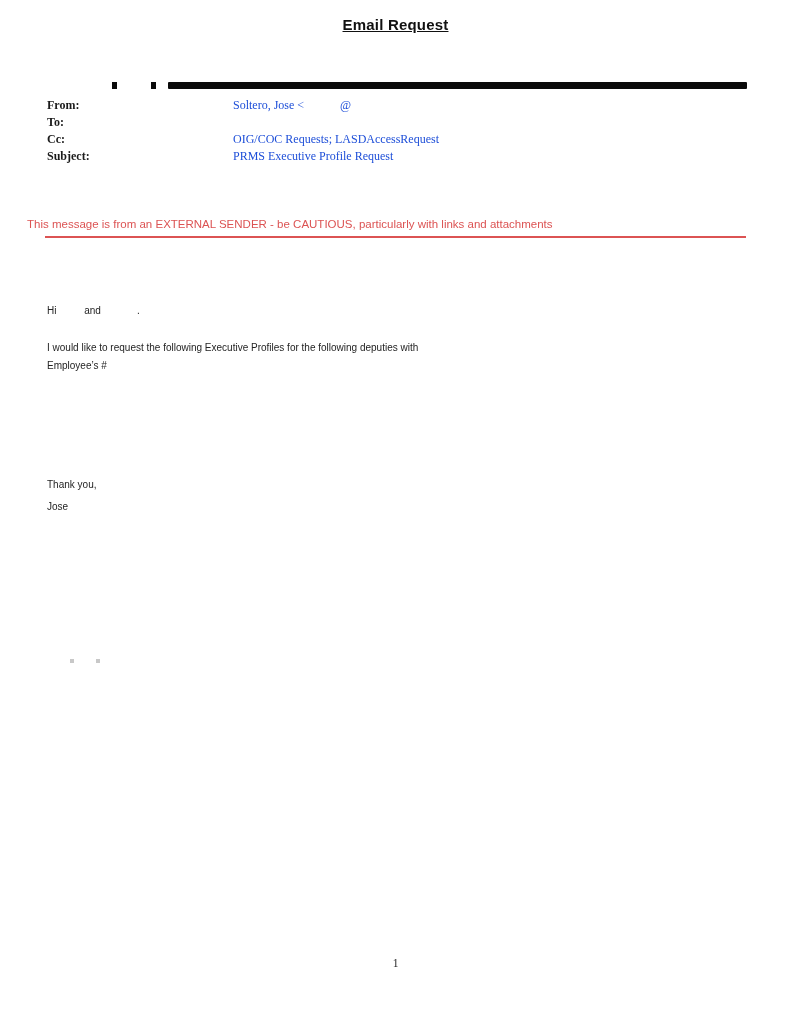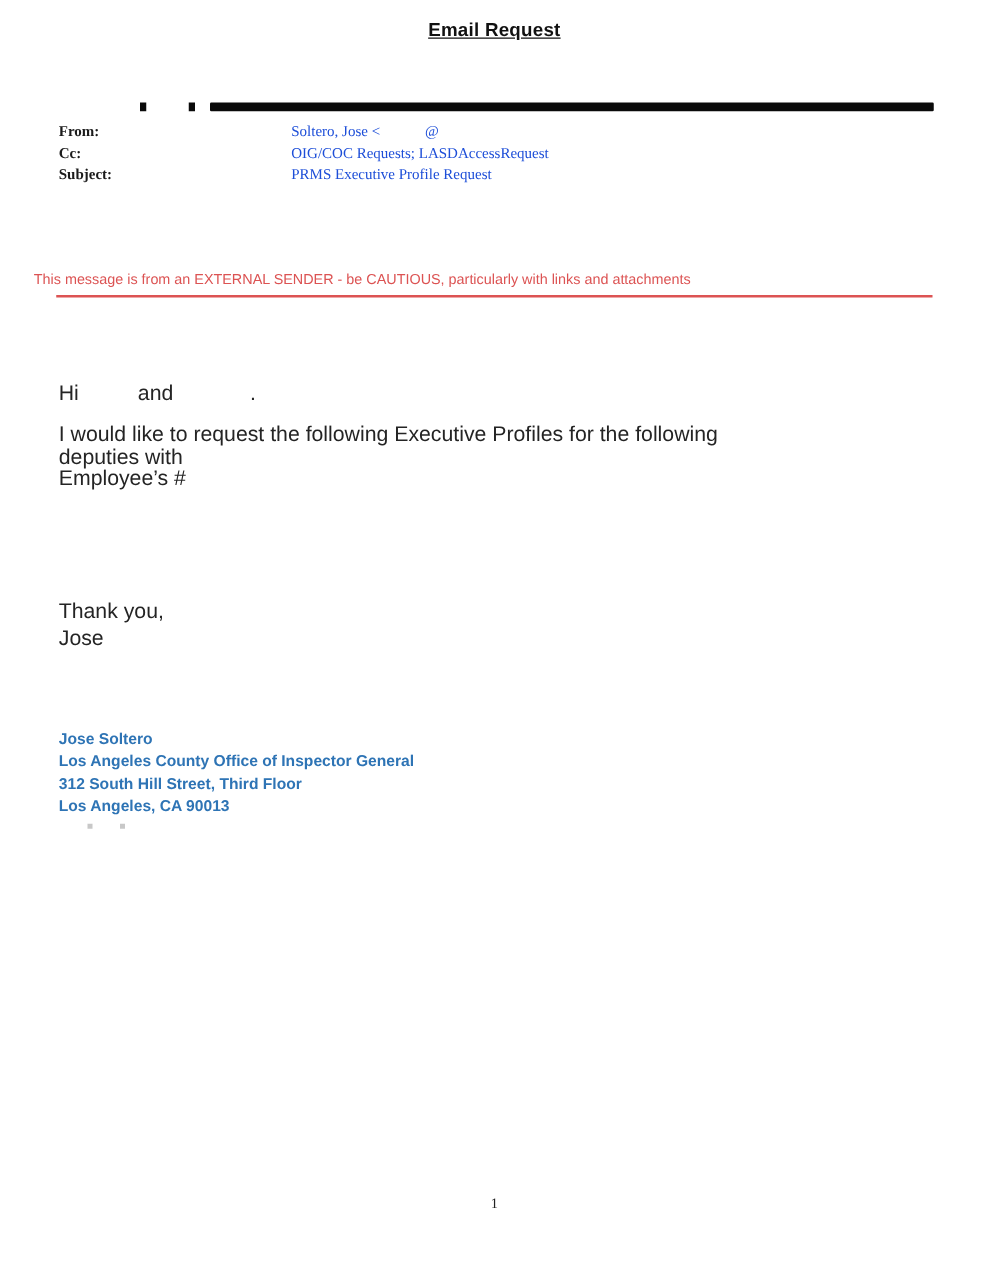--- a/index.html
+++ b/index.html
@@ -77,21 +77,21 @@
     position: absolute;
     top: 236px;
     left: 45px;
     width: 701px;
     height: 2px;
     background: #dc5353;
   }
   .body-text {
     position: absolute;
     left: 47px;
-    font-size: 17px;
+    font-size: 10px;
     color: #242424;
   }
   .greeting { top: 305px; white-space: pre; }
   .request-para { top: 339px; width: 540px; line-height: 17.5px; }
   .closing { top: 479px; }
   .signoff { top: 501px; }
   .signature-block {
     position: absolute;
     top: 582px;
     left: 47px;
@@ -134,20 +134,24 @@
   <div class="redaction-mark" style="left:112px;"></div>
   <div class="redaction-mark" style="left:151px;"></div>
   <div class="redaction-bar"></div>
 
   <div class="email-header">
     <div class="header-row">
       <span class="header-label">From:</span>
       <span class="header-value">Soltero, Jose &lt;            @</span>
     </div>
     <div class="header-row">
+      <span class="header-label">To:</span>
+      <span class="header-value"></span>
+    </div>
+    <div class="header-row">
       <span class="header-label">Cc:</span>
       <span class="header-value">OIG/COC Requests; LASDAccessRequest</span>
     </div>
     <div class="header-row">
       <span class="header-label">Subject:</span>
       <span class="header-value">PRMS Executive Profile Request</span>
     </div>
   </div>
 
   <div class="warning-text">This message is from an EXTERNAL SENDER - be CAUTIOUS, particularly with links and attachments</div>
@@ -156,26 +160,20 @@
   <div class="body-text greeting">Hi          and             .</div>
 
   <div class="body-text request-para">
     <div>I would like to request the following Executive Profiles for the following deputies with</div>
     <div>Employee’s #</div>
   </div>
 
   <div class="body-text closing">Thank you,</div>
   <div class="body-text signoff">Jose</div>
 
-  <div class="signature-block">
-    <div>Jose Soltero</div>
-    <div>Los Angeles County Office of Inspector General</div>
-    <div>312 South Hill Street, Third Floor</div>
-    <div>Los Angeles, CA 90013</div>
-  </div>
 
   <div class="signature-cutoff">
     <div class="cutoff-mark" style="left:70px;"></div>
     <div class="cutoff-mark" style="left:96px;"></div>
   </div>
 
   <div class="page-number">1</div>
 
 </div>
 

